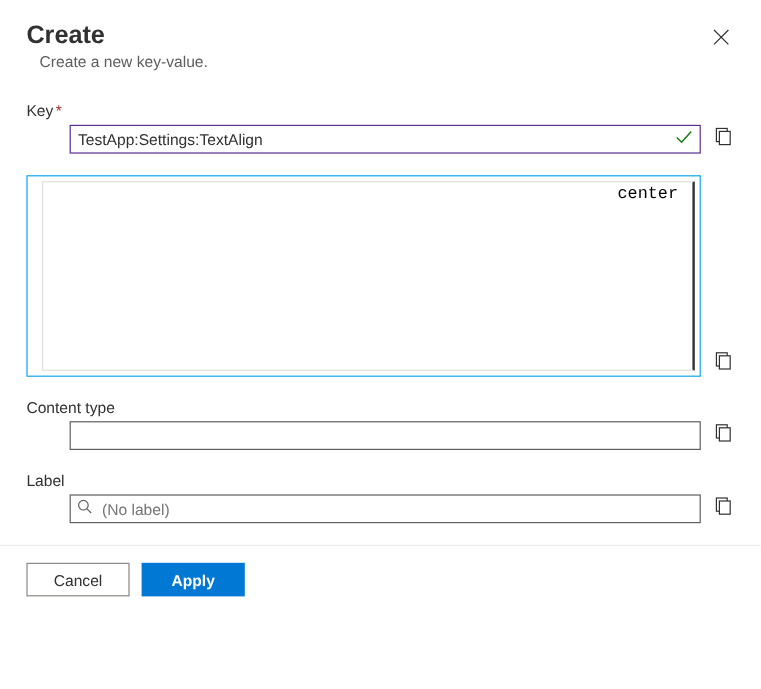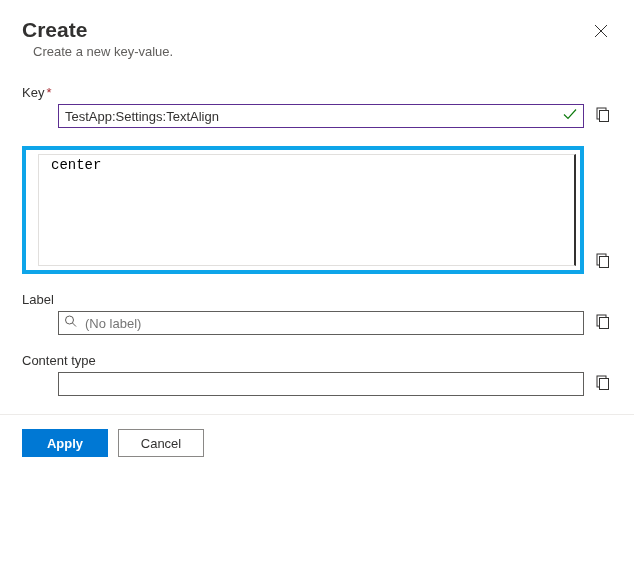--- a/index.html
+++ b/index.html
@@ -52,21 +52,21 @@
       color: #323130;
       margin-bottom: 4px;
       display: block;
     }
     .required {
       color: #a4262c;
       margin-left: 2px;
     }
     .input-row {
       display: flex;
-      align-items: flex-end;
+      align-items: flex-start;
       gap: 8px;
       padding-left: 36px;
     }
     .text-input {
       flex: 1;
       height: 24px;
       border: 1px solid #605e5c;
       padding: 2px 6px;
       font-size: 13px;
       font-family: inherit;
@@ -100,24 +100,25 @@
       align-items: center;
       justify-content: center;
     }
     .textarea-wrapper {
       display: flex;
       align-items: flex-end;
       gap: 8px;
     }
     .textarea-box {
       flex: 1;
-      border: 4px solid #0ea5e9;
-      height: 128px;
-      position: relative;
-      background: #fff;
+      border: 1px solid #0ea5e9;
+      height: 168px;
+      position: relative;
+      background: #fff;
+      text-align: right;
     }
     .textarea-inner {
       position: absolute;
       top: 4px;
       left: 12px;
       right: 4px;
       bottom: 4px;
       border: 1px solid #e1dfdd;
       border-right: 2px solid #323130;
       background: #fff;
@@ -231,20 +232,35 @@
           <svg width="16" height="16" viewBox="0 0 16 16">
               <rect x="3" y="1" width="9" height="11" stroke="#323130" stroke-width="1" fill="none"></rect>
               <rect x="5.5" y="3.5" width="9" height="11" stroke="#323130" stroke-width="1" fill="#fff"></rect>
             </svg>
         </span>
       </button>
     </div>
   </div>
 
   <div class="field-group">
+    <label class="field-label">Content type</label>
+    <div class="input-row">
+      <input type="text" class="text-input content-type-input" value="" style="">
+      <button class="copy-btn">
+        <span>
+          <svg width="16" height="16" viewBox="0 0 16 16">
+              <rect x="3" y="1" width="9" height="11" stroke="#323130" stroke-width="1" fill="none"></rect>
+              <rect x="5.5" y="3.5" width="9" height="11" stroke="#323130" stroke-width="1" fill="#fff"></rect>
+            </svg>
+        </span>
+      </button>
+    </div>
+  </div>
+
+  <div class="field-group">
     <label class="field-label">Label</label>
     <div class="input-row">
       <div class="label-wrapper">
         <span class="search-icon">
           <svg width="14" height="14" viewBox="0 0 14 14">
               <circle cx="5.5" cy="5.5" r="4" stroke="#605e5c" stroke-width="1" fill="none"></circle>
               <line x1="8.5" y1="8.5" x2="12" y2="12" stroke="#605e5c" stroke-width="1"></line>
             </svg>
         </span>
         <input type="text" class="text-input" placeholder="(No label)" style="">
@@ -252,35 +268,20 @@
       <button class="copy-btn">
         <span>
           <svg width="16" height="16" viewBox="0 0 16 16">
               <rect x="3" y="1" width="9" height="11" stroke="#323130" stroke-width="1" fill="none"></rect>
               <rect x="5.5" y="3.5" width="9" height="11" stroke="#323130" stroke-width="1" fill="#fff"></rect>
             </svg>
         </span>
       </button>
     </div>
   </div>
-
-  <div class="field-group">
-    <label class="field-label">Content type</label>
-    <div class="input-row">
-      <input type="text" class="text-input content-type-input" value="" style="">
-      <button class="copy-btn">
-        <span>
-          <svg width="16" height="16" viewBox="0 0 16 16">
-              <rect x="3" y="1" width="9" height="11" stroke="#323130" stroke-width="1" fill="none"></rect>
-              <rect x="5.5" y="3.5" width="9" height="11" stroke="#323130" stroke-width="1" fill="#fff"></rect>
-            </svg>
-        </span>
-      </button>
-    </div>
-  </div>
 </div>
 
 <hr class="footer-sep">
 
 <div class="footer">
+  <button class="btn btn-secondary">Cancel</button>
   <button class="btn btn-primary">Apply</button>
-  <button class="btn btn-secondary">Cancel</button>
 </div>
 
 </body></html>

